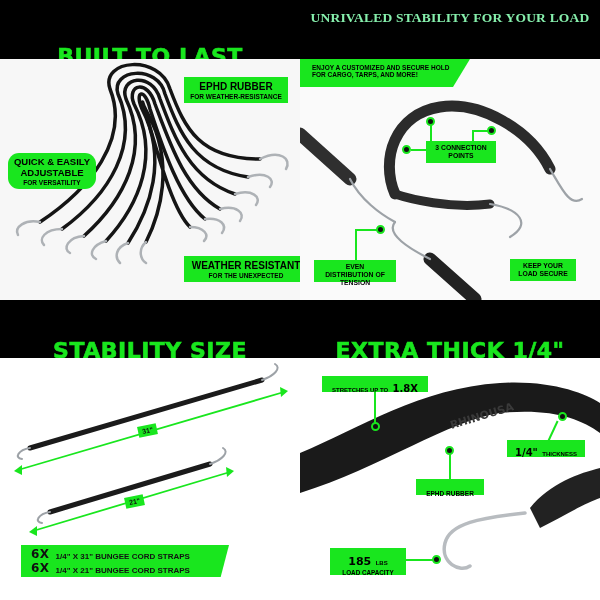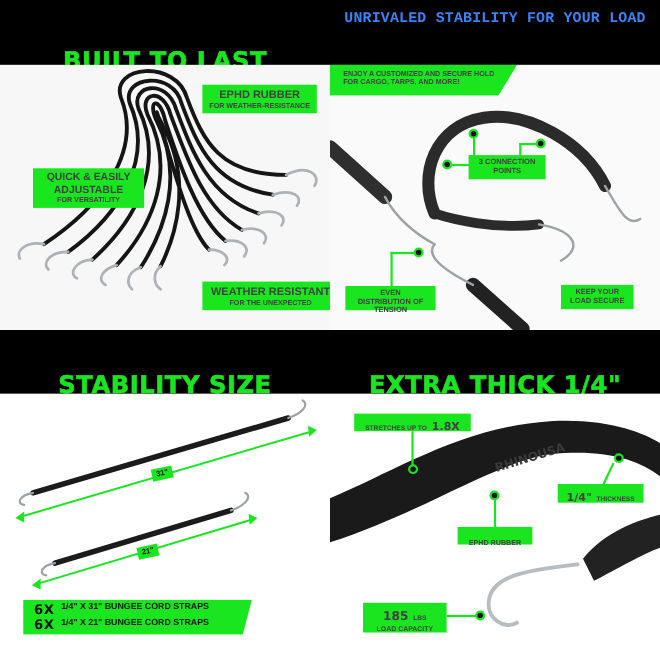--- a/index.html
+++ b/index.html
@@ -5,39 +5,39 @@
     * { box-sizing: border-box; margin: 0; padding: 0; }
     html, body { width: 600px; height: 600px; overflow: hidden; background: #fff; }
     body { position: relative; font-family: "DejaVu Sans", sans-serif; }
 
     .header-band { position: absolute; left: 0; width: 600px; background: #000; }
     .header-top { top: 0; height: 59px; }
     .header-mid { top: 300px; height: 58px; }
 
     .hdr { position: absolute; width: 300px; text-align: center; }
     .hdr .title { color: #19e61e; font-family: "DejaVu Sans", sans-serif; font-weight: 900; font-size: 22px; letter-spacing: 0.5px; line-height: 26px; margin-top: 28px; -webkit-text-stroke: 0.6px #19e61e; }
-    .hdr .sub { color: #3b82f6; font-family: Liberation Mono, monospace; font-weight: 700; font-size: 13.5px; letter-spacing: 0.2px; line-height: 16px; text-align: center; }
+    .hdr .sub { color: #86efac; font-family: Liberation Serif, serif; font-weight: 700; font-size: 13.5px; letter-spacing: 0.2px; line-height: 16px; text-align: center; }
 
     .panel { position: absolute; width: 300px; overflow: hidden; background: #fff; }
     .p-tl { left: 0; top: 59px; height: 241px; background: #f7f7f7; }
     .p-tr { left: 300px; top: 59px; height: 241px; background: #fafafa; }
     .p-bl { left: 0; top: 358px; height: 242px; }
     .p-br { left: 300px; top: 358px; height: 242px; }
 
-    .tag { position: absolute; background: #19e61e; color: #404040; text-align: center; font-family: "Liberation Sans", sans-serif; font-weight: 700; line-height: 1.15; }
+    .tag { position: absolute; background: #19e61e; color: #000000; text-align: center; font-family: "Liberation Sans", sans-serif; font-weight: 700; line-height: 1.15; }
     .tag .big { font-size: 10px; display: block; }
     .tag .small { font-size: 6.5px; display: block; }
 
     .dot { position: absolute; width: 9px; height: 9px; border-radius: 50%; background: #111; border: 2.5px solid #19e61e; }
     .line { position: absolute; background: #19e61e; }
 
     svg { position: absolute; left: 0; top: 0; }
 
     .list { position: absolute; left: 21px; top: 187px; width: 208px; height: 32px; background: #19e61e; clip-path: polygon(0 0, 100% 0, 96% 100%, 0 100%); }
-    .list-row { position: absolute; left: 10px; font-family: "Liberation Sans", sans-serif; font-weight: 700; font-size: 8px; color: #111; white-space: nowrap; display: flex; align-items: flex-start; }
+    .list-row { position: absolute; left: 10px; font-family: "Liberation Sans", sans-serif; font-weight: 700; font-size: 8px; color: #111; white-space: nowrap; display: flex; align-items: flex-end; }
     .list-row .qty { font-family: "DejaVu Sans", sans-serif; font-weight: 900; font-size: 12px; margin-right: 6px; letter-spacing: 0.5px; }
     .plus { position: absolute; left: -10px; color: #19e61e; font-weight: 900; font-size: 10px; }
 
     .len-badge { position: absolute; background: #19e61e; color: #111; font-family: "Liberation Sans", sans-serif; font-weight: 700; font-size: 7px; padding: 2px 4px; transform: rotate(-12deg); }
   </style>
 </head>
 <body>
 
 <div class="header-band header-top">
   <div class="hdr" style="left:0; top:16px;">
@@ -81,21 +81,21 @@
       <path d="M220 150 C 236 146, 246 154, 240 162"></path>
       <path d="M205 160 C 220 158, 228 166, 222 174"></path>
       <path d="M190 168 C 204 168, 210 176, 204 182"></path>
     </g>
   </svg>
 
   <div class="tag" style="left:184px; top:18px; width:104px; height:26px; padding-top:4px;">
     <span class="big">EPHD RUBBER</span>
     <span class="small">FOR WEATHER-RESISTANCE</span>
   </div>
-  <div class="tag" style="left:30px; top:94px; width:101px; height:36px; padding-top:4px;">
+  <div class="tag" style="left:8px; top:94px; width:88px; height:36px; padding-top:4px;border-radius:11px;">
     <span class="big" style="font-size:9.5px;">QUICK &amp; EASILY ADJUSTABLE</span>
     <span class="small">FOR VERSATILITY</span>
   </div>
   <div class="tag" style="left:184px; top:197px; width:124px; height:26px; padding-top:4px;">
     <span class="big">WEATHER RESISTANT</span>
     <span class="small">FOR THE UNEXPECTED</span>
   </div>
 </div>
 
 <div class="panel p-tr">

